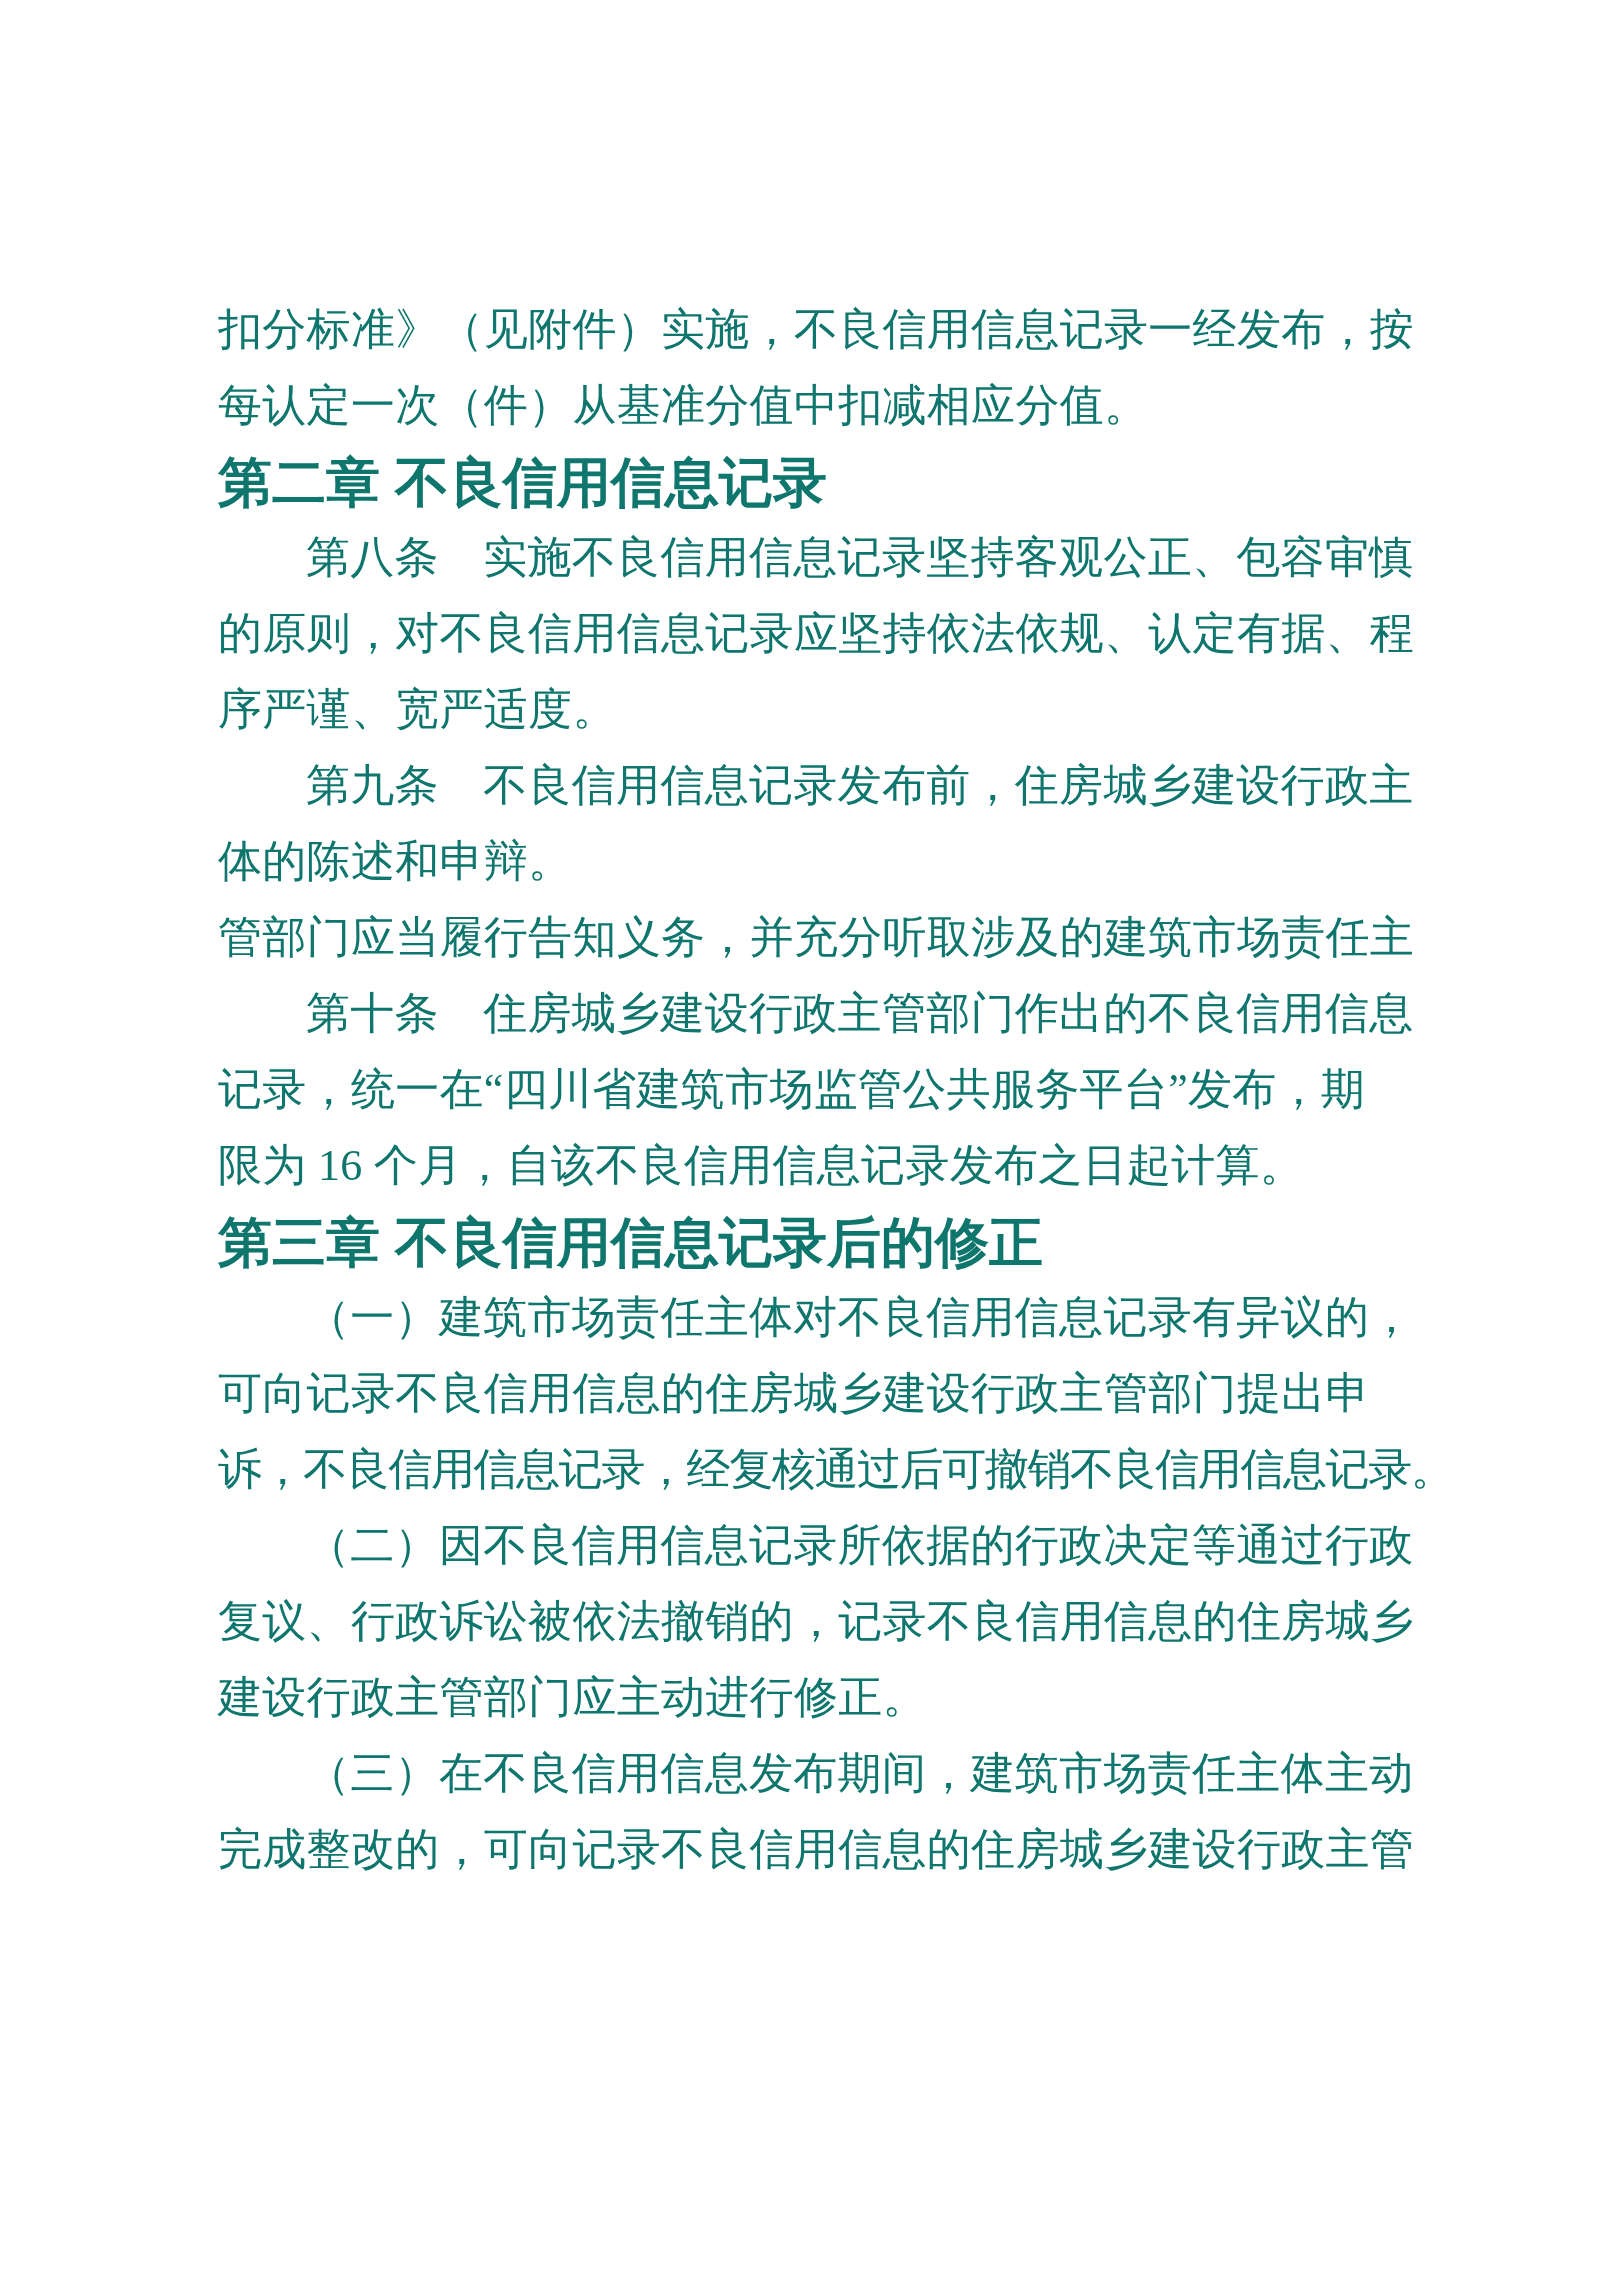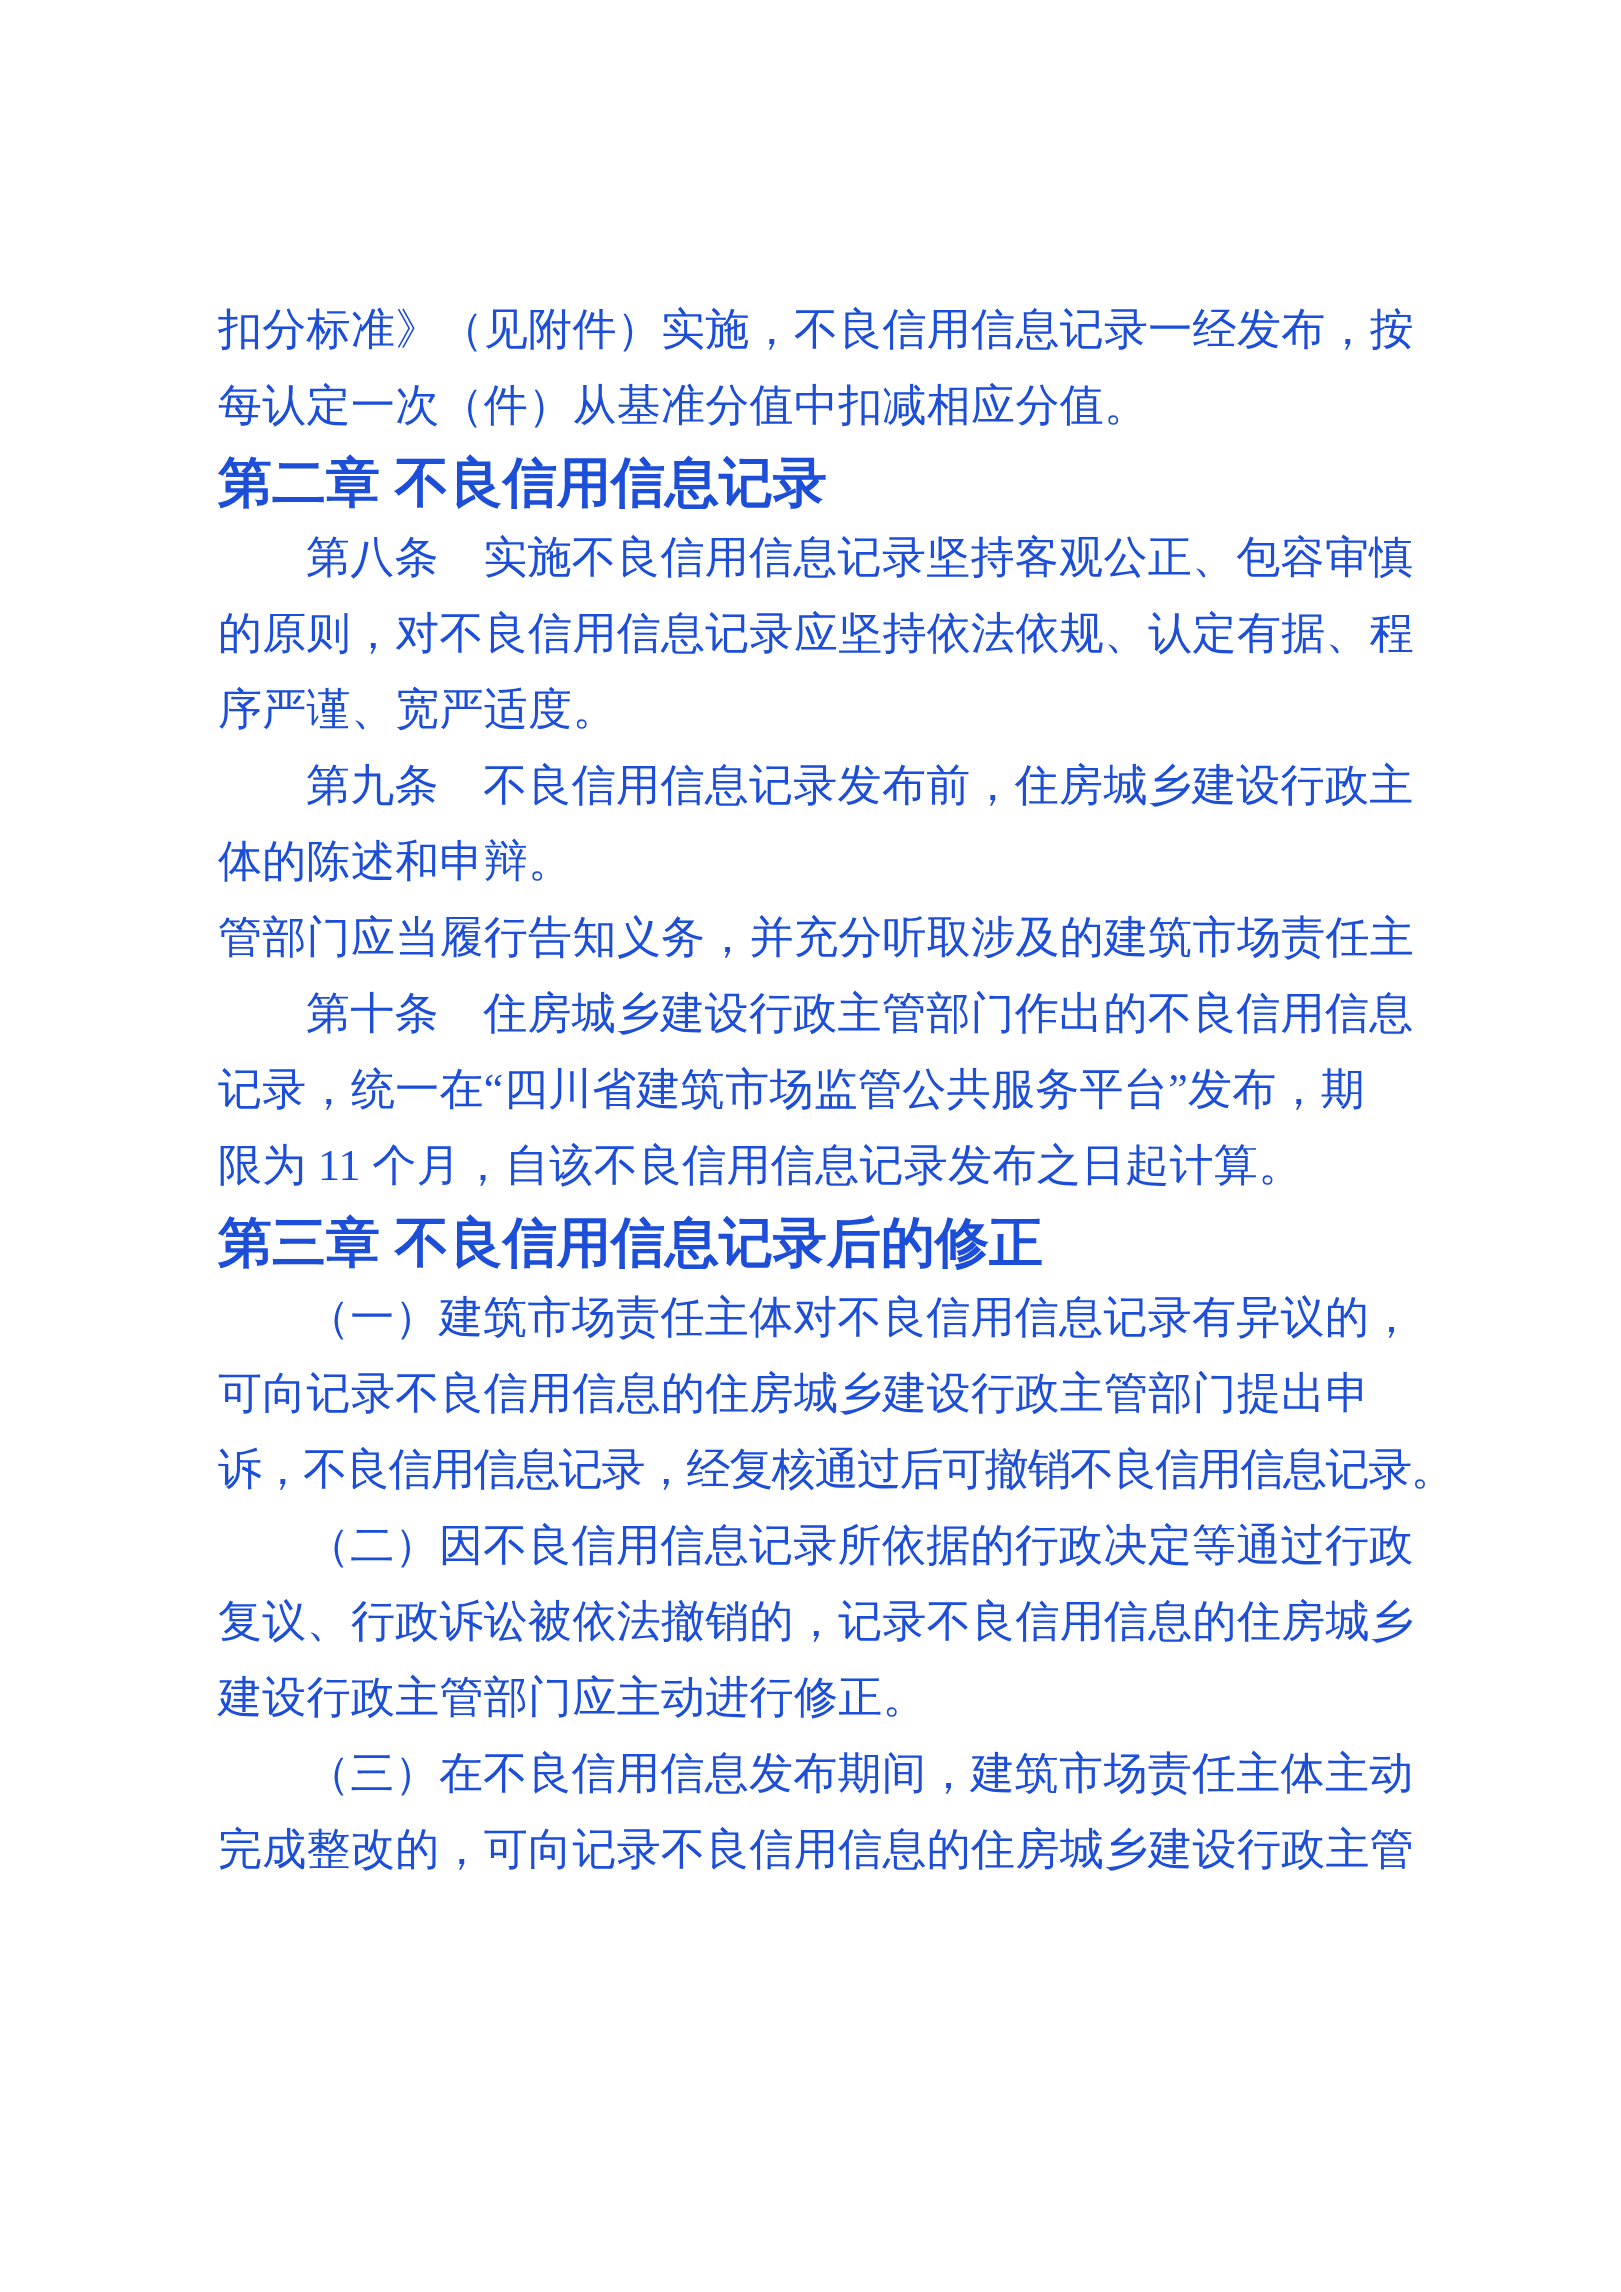--- a/index.html
+++ b/index.html
@@ -18,21 +18,21 @@
     position: absolute;
     left: 218px;
     top: 292px;
     width: 1198px;
   }
   .line {
     height: 76px;
     line-height: 76px;
     font-size: 44px;
     letter-spacing: 0.3px;
-    color: #1d4ed8;
+    color: #0f766e;
     font-family: "Liberation Serif", "DejaVu Serif", serif;
     white-space: nowrap;
   }
   .line.indent {
     padding-left: 88px;
   }
   .line.tight {
     letter-spacing: -1.4px;
   }
   .line.heading {
@@ -52,21 +52,21 @@
       <div class="line">每认定一次（件）从基准分值中扣减相应分值。</div>
       <div class="line heading">第二章 不良信用信息记录</div>
       <div class="line indent">第八条　实施不良信用信息记录坚持客观公正、包容审慎</div>
       <div class="line">的原则，对不良信用信息记录应坚持依法依规、认定有据、程</div>
       <div class="line">序严谨、宽严适度。</div>
       <div class="line indent">第九条　不良信用信息记录发布前，住房城乡建设行政主</div>
       <div class="line">体的陈述和申辩。</div>
       <div class="line">管部门应当履行告知义务，并充分听取涉及的建筑市场责任主</div>
       <div class="line indent">第十条　住房城乡建设行政主管部门作出的不良信用信息</div>
       <div class="line">记录，统一在“四川省建筑市场监管公共服务平台”发布，期</div>
-      <div class="line">限为 11 个月，自该不良信用信息记录发布之日起计算。</div>
+      <div class="line">限为 16 个月，自该不良信用信息记录发布之日起计算。</div>
       <div class="line heading">第三章 不良信用信息记录后的修正</div>
       <div class="line indent">（一）建筑市场责任主体对不良信用信息记录有异议的，</div>
       <div class="line">可向记录不良信用信息的住房城乡建设行政主管部门提出申</div>
       <div class="line tight">诉，不良信用信息记录，经复核通过后可撤销不良信用信息记录。</div>
       <div class="line indent">（二）因不良信用信息记录所依据的行政决定等通过行政</div>
       <div class="line">复议、行政诉讼被依法撤销的，记录不良信用信息的住房城乡</div>
       <div class="line">建设行政主管部门应主动进行修正。</div>
       <div class="line indent">（三）在不良信用信息发布期间，建筑市场责任主体主动</div>
       <div class="line">完成整改的，可向记录不良信用信息的住房城乡建设行政主管</div>
     </div>

